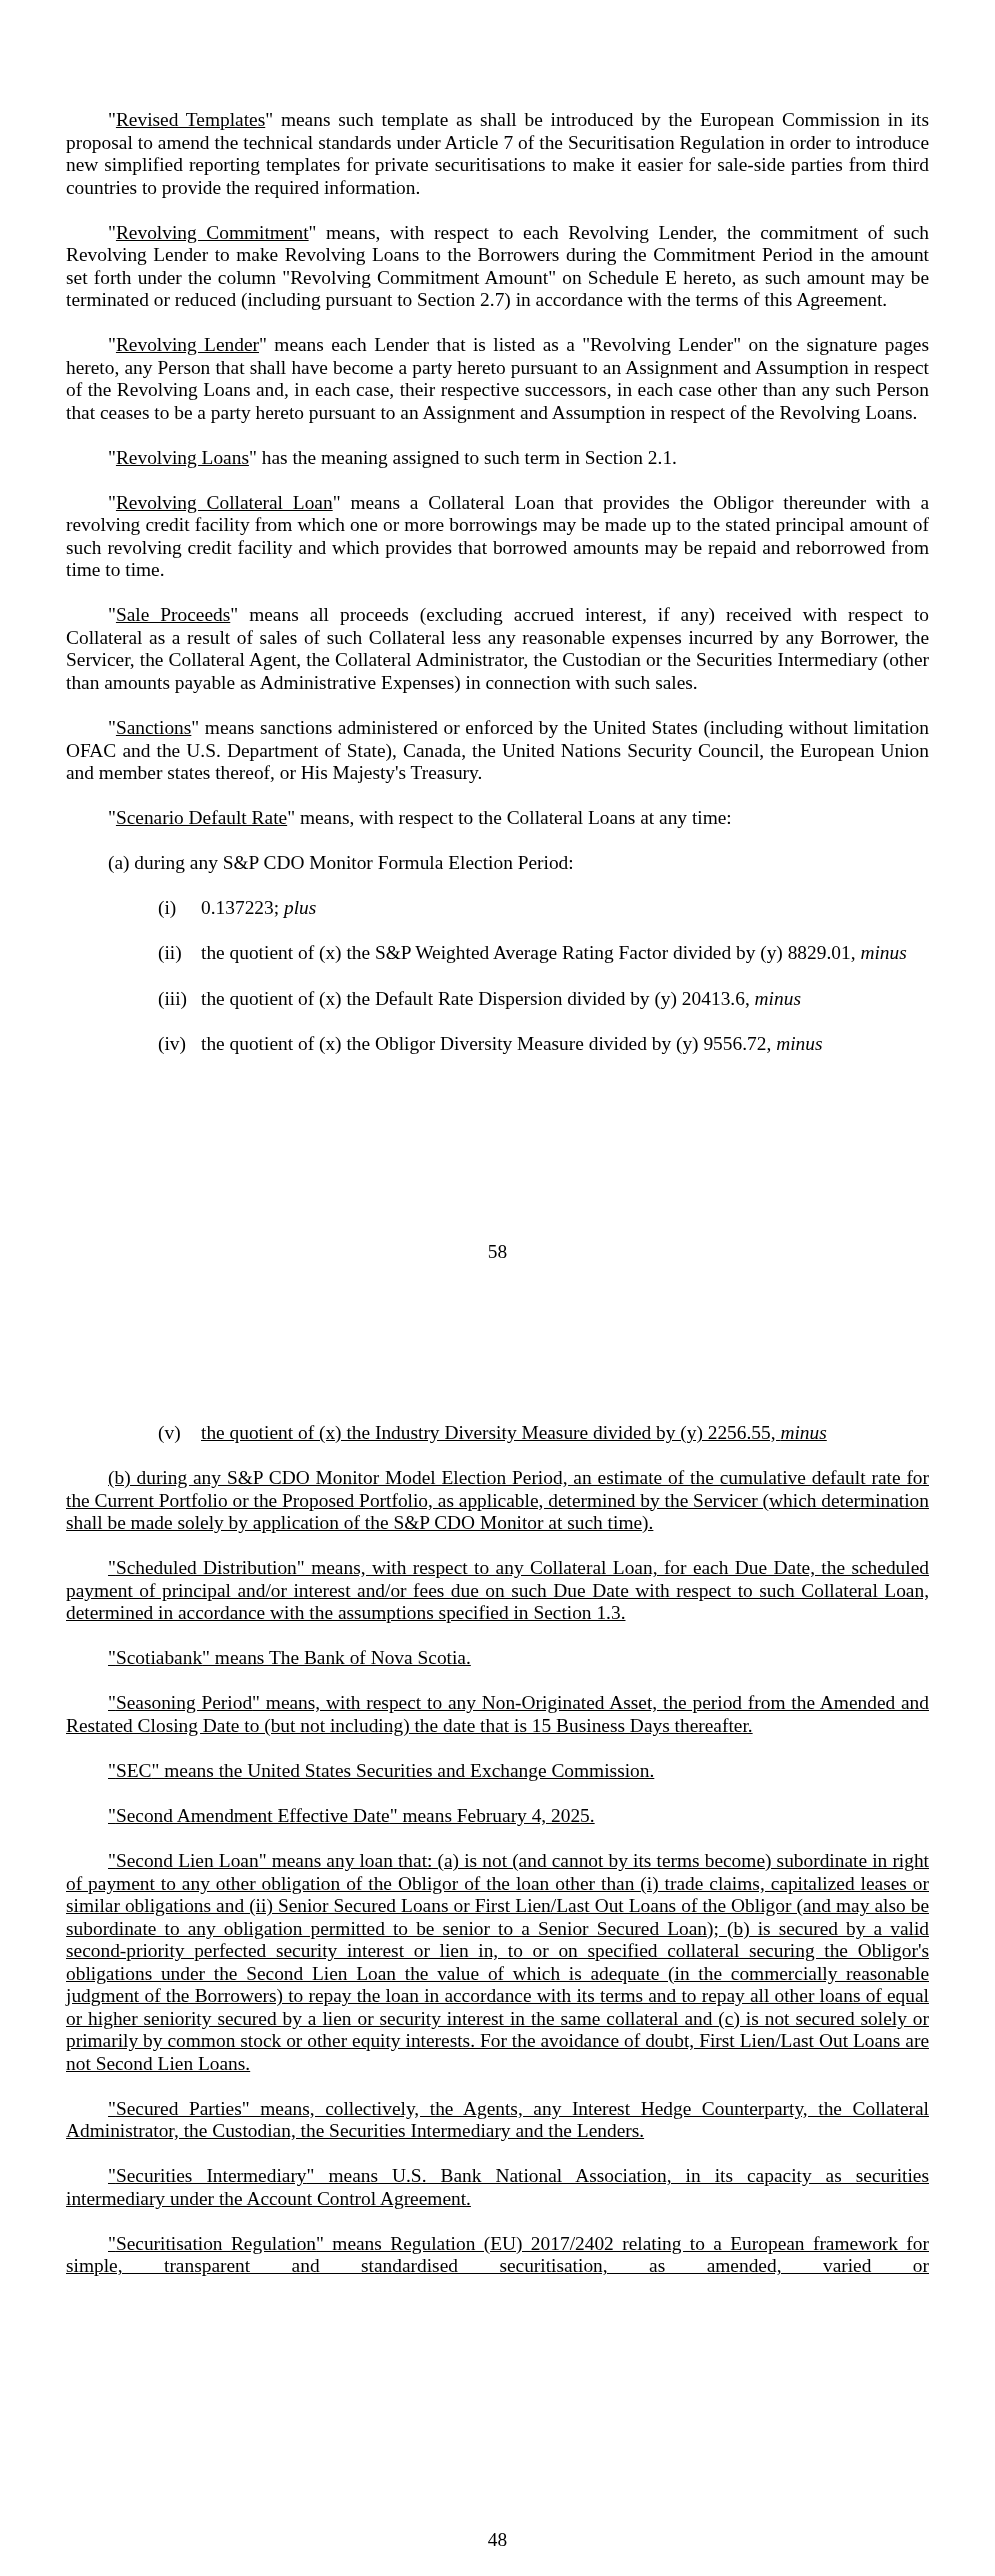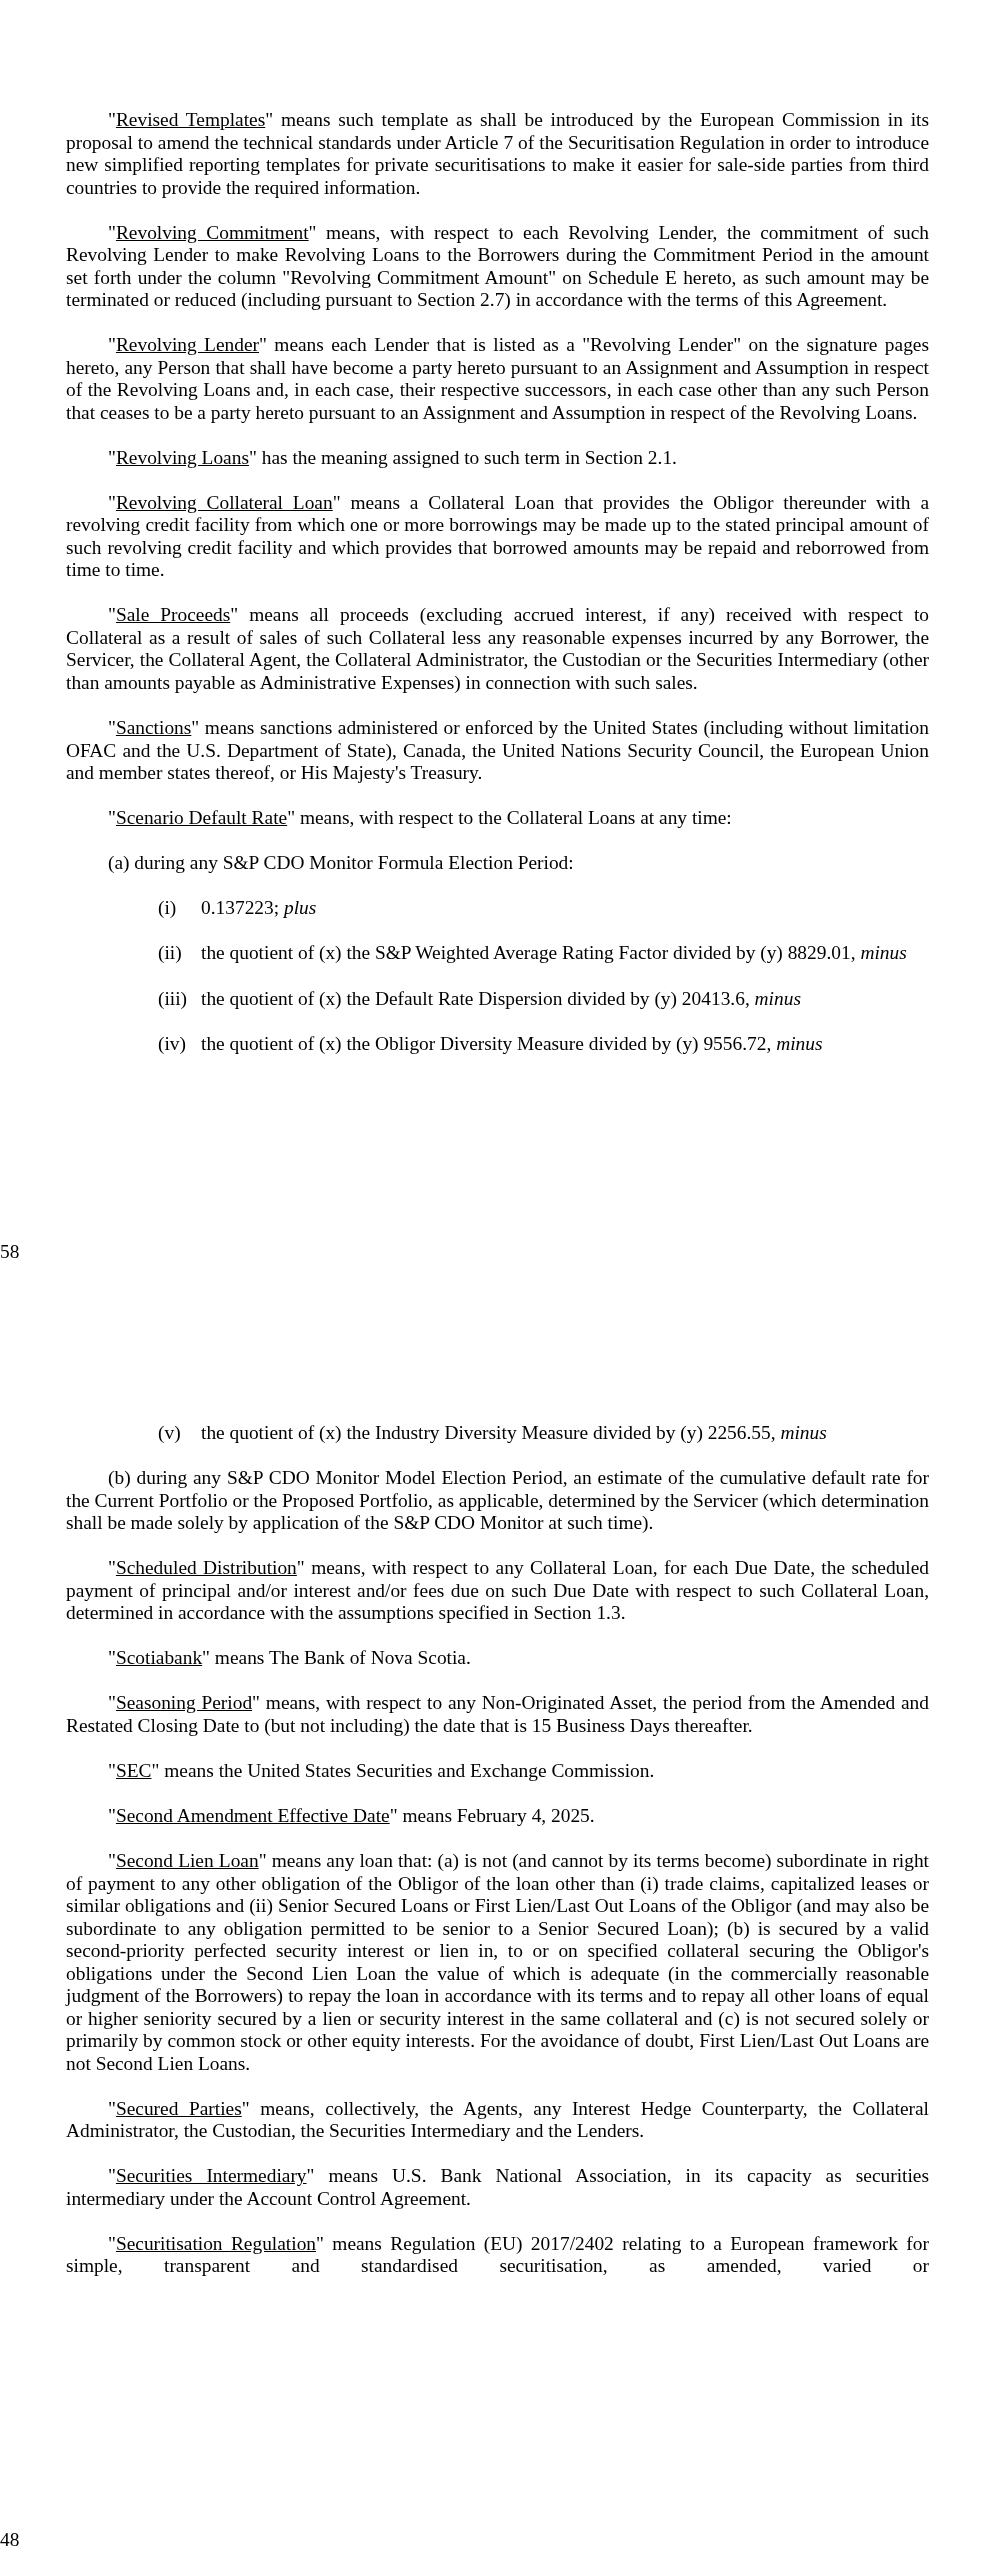--- a/index.html
+++ b/index.html
@@ -22,21 +22,21 @@
     overflow: hidden;
     background: #ffffff;
   }
   .content {
     position: absolute;
     left: 66px;
     right: 66px;
     top: 0;
   }
   .page1 .content { padding-top: 109px; }
-  .page2 .content { padding-top: 134px; }
+  .page2 .content { padding-top: 134px; text-decoration: underline; }
   p {
     margin: 0 0 22.6px 0;
     font-size: 19.4px;
     line-height: 22.5px;
     text-align: justify;
     color: #000000;
   }
   p.para { text-indent: 42px; }
   p.item {
     margin-left: 92px;
@@ -47,20 +47,21 @@
     min-width: 43px;
   }
   p.jl { text-align-last: justify; }
   .u { text-decoration: underline; }
   .i { font-style: italic; }
   .pagenum {
     position: absolute;
     bottom: 24.5px;
     left: 0;
     width: 100%;
+    text-align: center;
     font-size: 19.4px;
     line-height: 22.5px;
     color: #000000;
   }
 </style>
 </head>
 <body style="background: rgb(255, 255, 255); color: rgb(0, 0, 0);">
 
 <div class="doc">
 

